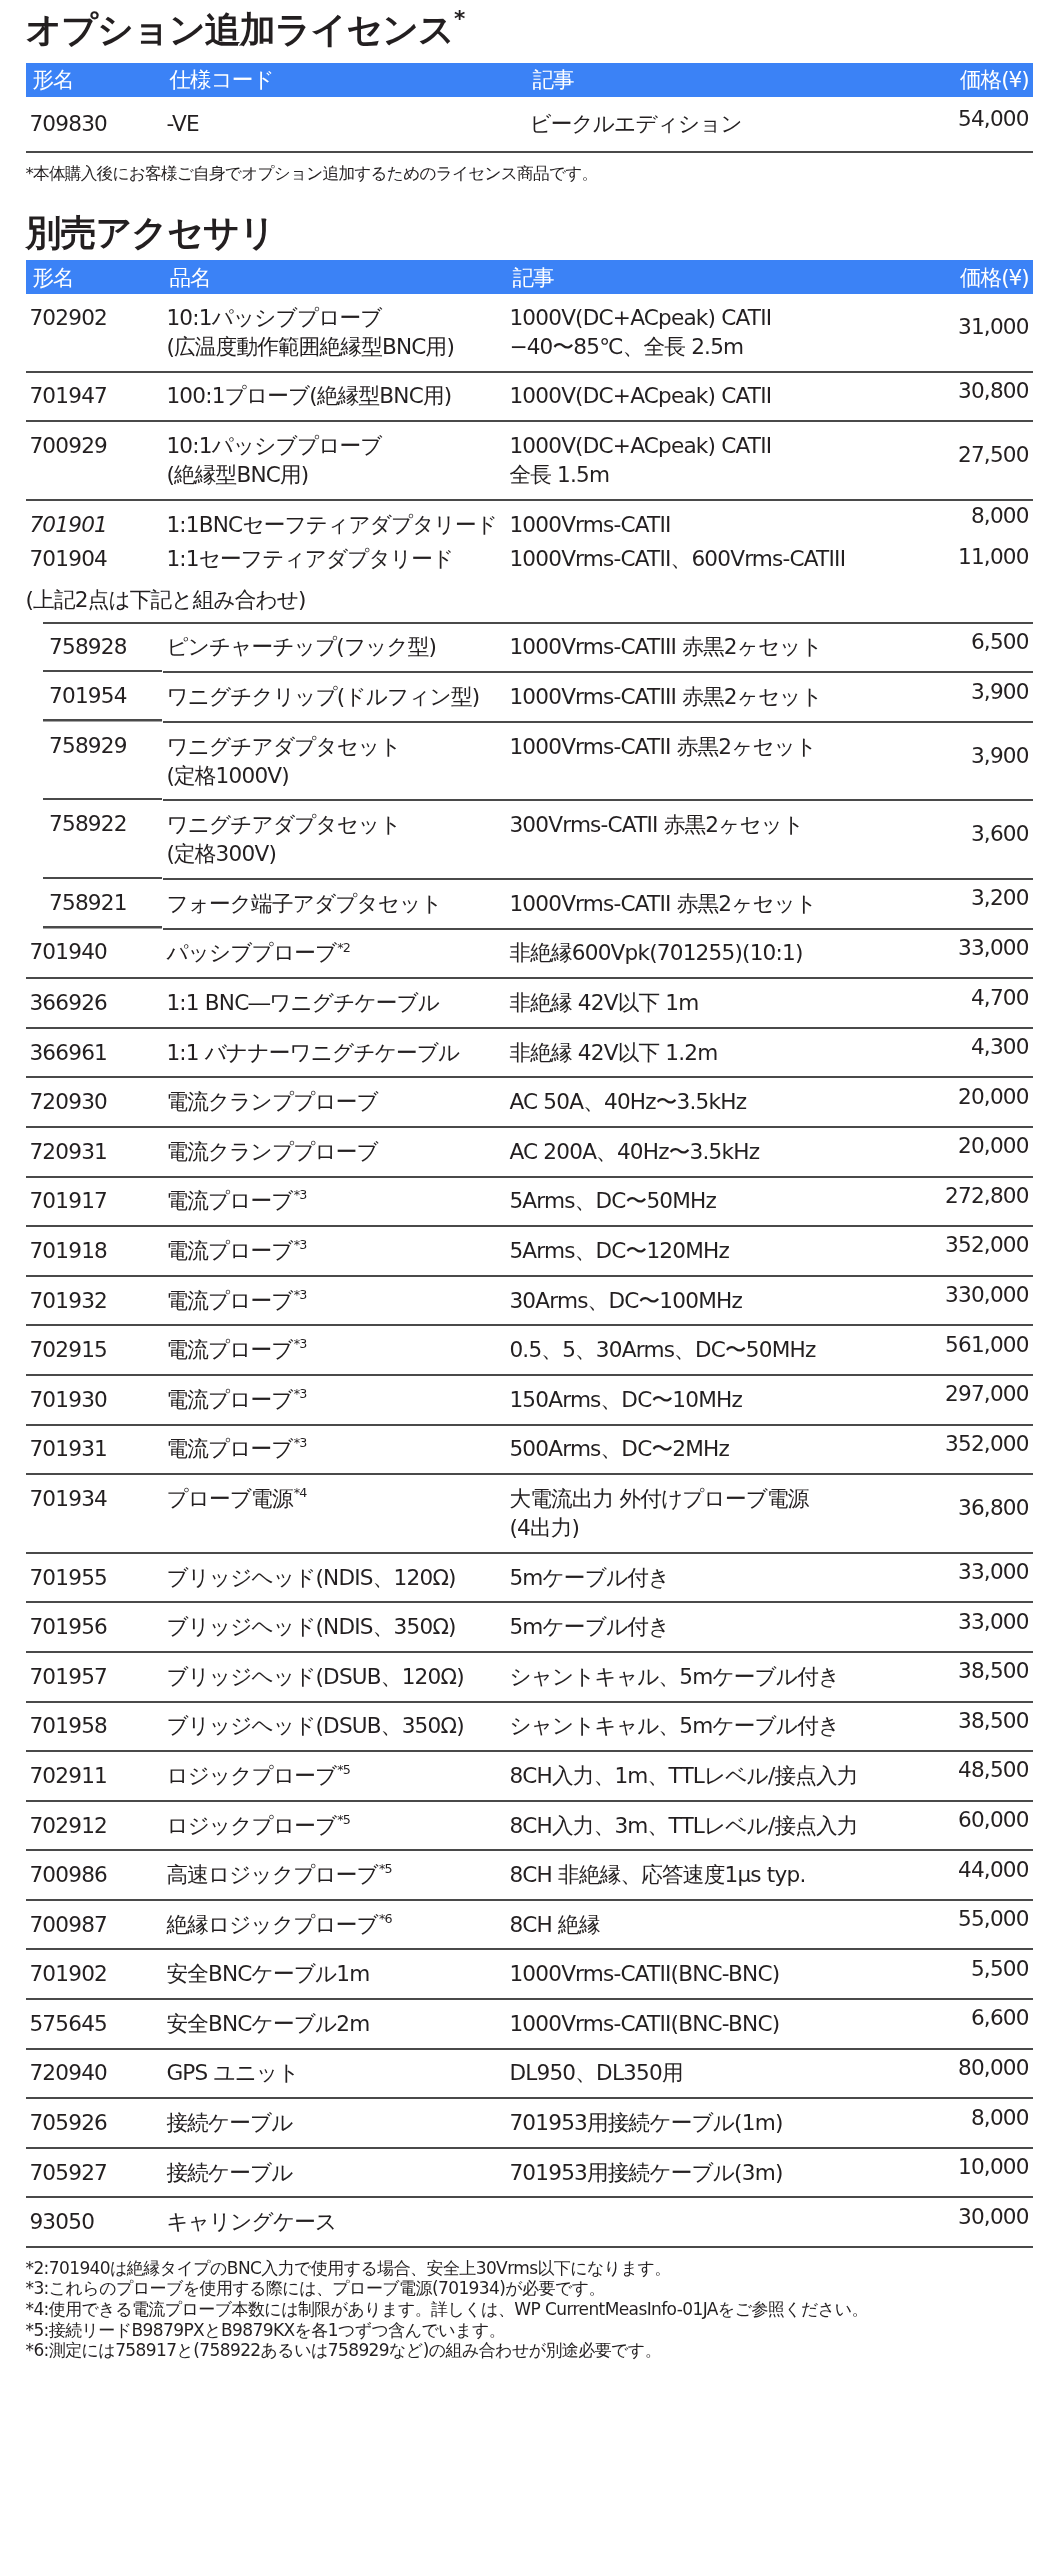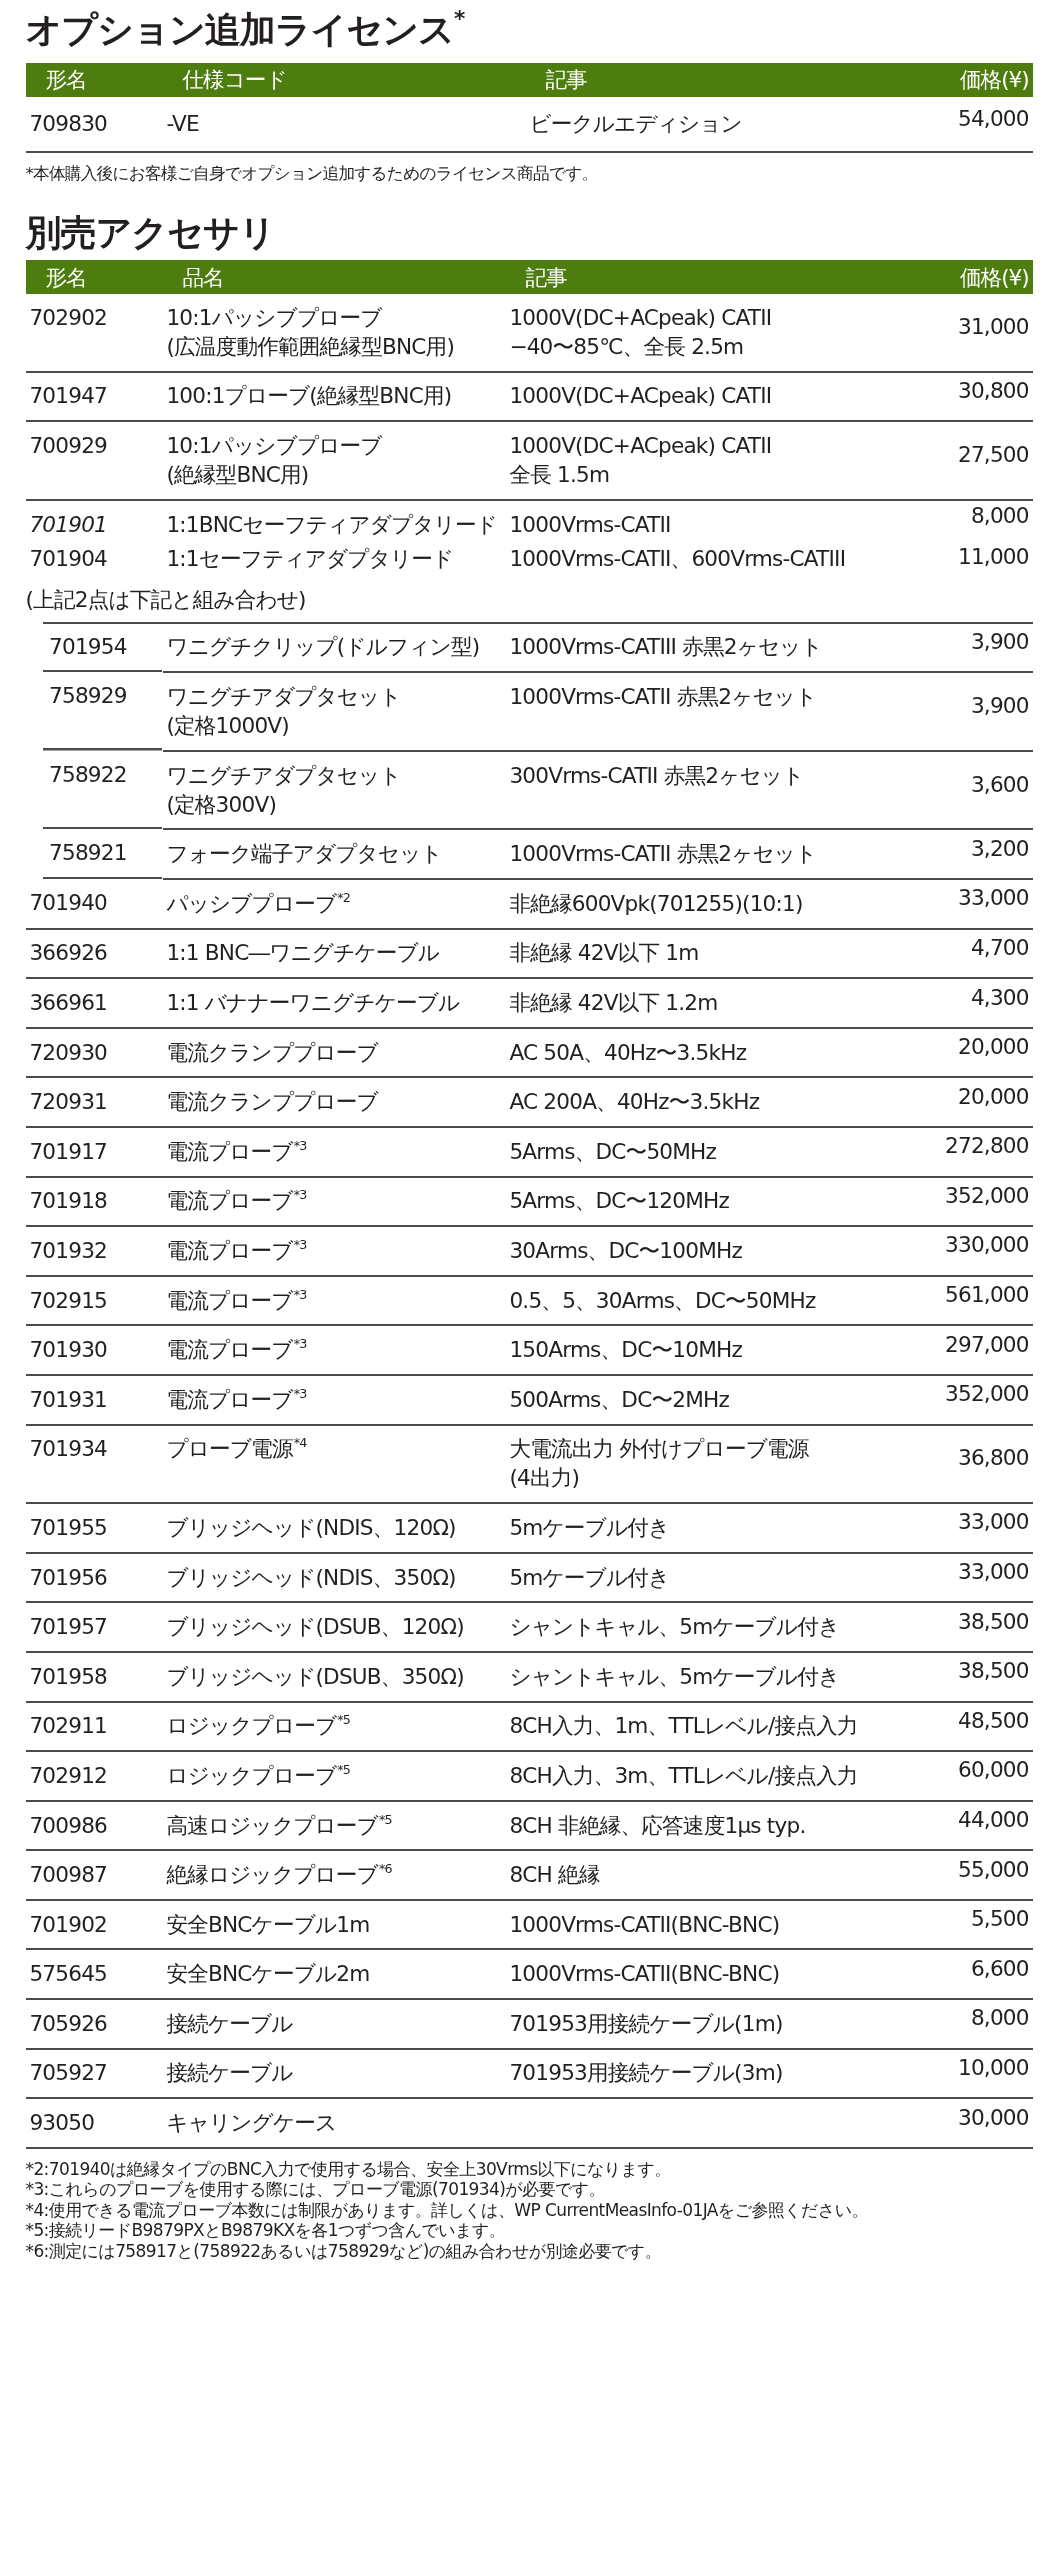--- a/index.html
+++ b/index.html
@@ -16,27 +16,27 @@
     font-size: 36px;
     letter-spacing: -1px;
     margin: 0;
     line-height: 1;
   }
   .section-title sup { font-size: 21.6px; vertical-align: top; position: relative; top: -3.9px; }
   .title1 { padding-top: 11.8px; height: 51px; }
   .title2 { padding-top: 13.7px; height: 45px; }
   table { width: 100%; border-collapse: collapse; table-layout: fixed; }
   th {
-    background: #4d7c0f;
+    background: #3b82f6;
     color: #ffffff;
     font-weight: normal;
     font-size: 21.6px;
     text-align: left;
     height: 34px;
-    padding: 0 0 0 20px;
+    padding: 0 0 0 7px;
     vertical-align: middle;
     letter-spacing: -1px;
   }
   th.price { text-align: right; padding-right: 3.9px; }
   td {
     font-size: 21.6px;
     letter-spacing: -0.8px;
     padding: 0 0 0 3.9px;
     vertical-align: top;
     line-height: 29px;
@@ -136,20 +136,26 @@
         </tr>
         <tr class="group-note">
           <td colspan="4" style="padding-left: 0px;">(上記2点は下記と組み合わせ)</td>
         </tr>
         <tr>
           <td colspan="4" style="padding: 0px 0px 0px 17.6px; line-height: 0;">
             <div style="border-top: 2.5px solid rgb(74, 74, 74);"></div>
           </td>
         </tr>
         <tr class="row sub">
+          <td style="padding-left: 23.5px; border-bottom: none; background-image: linear-gradient(rgb(74, 74, 74), rgb(74, 74, 74)); background-size: calc(100% - 17.6px) 2.5px; background-position: right bottom; background-repeat: no-repeat;"><span>758928</span></td>
+          <td><span>ピンチャーチップ(フック型)</span></td>
+          <td><span>1000Vrms-CATIII 赤黒2ヶセット</span></td>
+          <td class="price"><span>6,500</span></td>
+        </tr>
+        <tr class="row sub">
           <td style="padding-left: 23.5px; border-bottom: none; background-image: linear-gradient(rgb(74, 74, 74), rgb(74, 74, 74)); background-size: calc(100% - 17.6px) 2.5px; background-position: right bottom; background-repeat: no-repeat;"><span>701954</span></td>
           <td><span>ワニグチクリップ(ドルフィン型)</span></td>
           <td><span>1000Vrms-CATIII 赤黒2ヶセット</span></td>
           <td class="price"><span>3,900</span></td>
         </tr>
         <tr class="row sub">
           <td style="padding-left: 23.5px; border-bottom: none; background-image: linear-gradient(rgb(74, 74, 74), rgb(74, 74, 74)); background-size: calc(100% - 17.6px) 2.5px; background-position: right bottom; background-repeat: no-repeat;"><span>758929</span></td>
           <td><span>ワニグチアダプタセット</span><br><span>(定格1000V)</span></td>
           <td><span>1000Vrms-CATII 赤黒2ヶセット</span></td>
           <td class="price"><span>3,900</span></td>
@@ -290,20 +296,26 @@
           <td><span>701902</span></td>
           <td><span>安全BNCケーブル1m</span></td>
           <td><span>1000Vrms-CATII(BNC-BNC)</span></td>
           <td class="price"><span>5,500</span></td>
         </tr>
         <tr class="row">
           <td><span>575645</span></td>
           <td><span>安全BNCケーブル2m</span></td>
           <td><span>1000Vrms-CATII(BNC-BNC)</span></td>
           <td class="price"><span>6,600</span></td>
+        </tr>
+        <tr class="row">
+          <td><span>720940</span></td>
+          <td><span>GPS ユニット</span></td>
+          <td><span>DL950、DL350用</span></td>
+          <td class="price"><span>80,000</span></td>
         </tr>
         <tr class="row">
           <td><span>705926</span></td>
           <td><span>接続ケーブル</span></td>
           <td><span>701953用接続ケーブル(1m)</span></td>
           <td class="price"><span>8,000</span></td>
         </tr>
         <tr class="row">
           <td><span>705927</span></td>
           <td><span>接続ケーブル</span></td>

